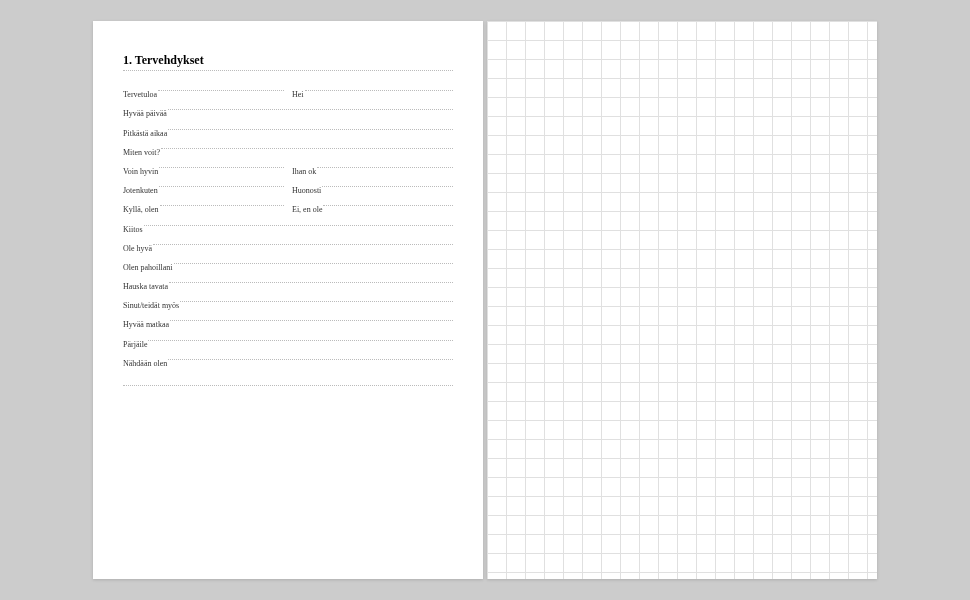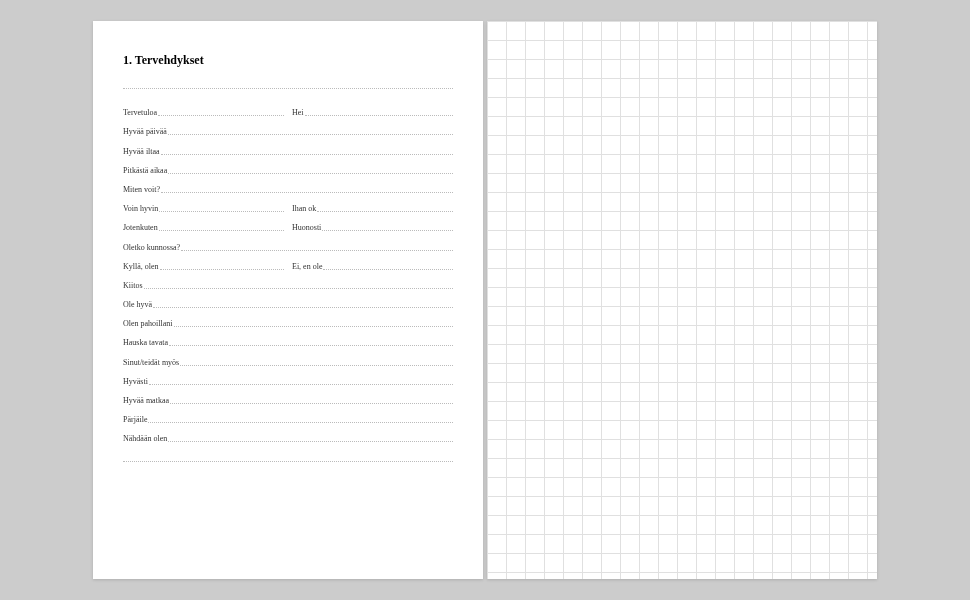--- a/index.html
+++ b/index.html
@@ -24,39 +24,38 @@
     position: relative;
     overflow: hidden;
   }
   .page-left {
     padding: 32px 30px 20px 30px;
   }
   .heading {
     font-size: 12px;
     font-weight: bold;
     color: #000;
-    margin-bottom: 20px;
+    margin-bottom: 2px;
   }
   .heading-underline {
     border-bottom: 1px dotted #bbb;
     margin-bottom: 10px;
   }
   .rows {
     display: flex;
     flex-direction: column;
   }
   .row {
     display: flex;
     gap: 8px;
     align-items: flex-end;
     height: 19.2px;
   }
   .cell {
     display: flex;
-    align-items: flex-end;
     flex: 1;
     min-width: 0;
   }
   .label {
     font-size: 8px;
     color: #333;
     white-space: nowrap;
     padding-right: 1px;
     padding-bottom: 1px;
   }
@@ -94,26 +93,20 @@
           </div>
         </div>
         <div class="row">
           <div class="cell">
             <span class="label">Hyvää päivää</span>
             <div class="line"></div>
           </div>
         </div>
         <div class="row">
           <div class="cell">
-            <span class="label">Hyvää iltaa</span>
-            <div class="line"></div>
-          </div>
-        </div>
-        <div class="row">
-          <div class="cell">
             <span class="label">Pitkästä aikaa</span>
             <div class="line"></div>
           </div>
         </div>
         <div class="row">
           <div class="cell">
             <span class="label">Miten voit?</span>
             <div class="line"></div>
           </div>
         </div>
@@ -132,26 +125,20 @@
             <span class="label">Jotenkuten</span>
             <div class="line"></div>
           </div>
           <div class="cell">
             <span class="label">Huonosti</span>
             <div class="line"></div>
           </div>
         </div>
         <div class="row">
           <div class="cell">
-            <span class="label">Oletko kunnossa?</span>
-            <div class="line"></div>
-          </div>
-        </div>
-        <div class="row">
-          <div class="cell">
             <span class="label">Kyllä, olen</span>
             <div class="line"></div>
           </div>
           <div class="cell">
             <span class="label">Ei, en ole</span>
             <div class="line"></div>
           </div>
         </div>
         <div class="row">
           <div class="cell">
@@ -173,26 +160,20 @@
         </div>
         <div class="row">
           <div class="cell">
             <span class="label">Hauska tavata</span>
             <div class="line"></div>
           </div>
         </div>
         <div class="row">
           <div class="cell">
             <span class="label">Sinut/teidät myös</span>
-            <div class="line"></div>
-          </div>
-        </div>
-        <div class="row">
-          <div class="cell">
-            <span class="label">Hyvästi</span>
             <div class="line"></div>
           </div>
         </div>
         <div class="row">
           <div class="cell">
             <span class="label">Hyvää matkaa</span>
             <div class="line"></div>
           </div>
         </div>
         <div class="row">

